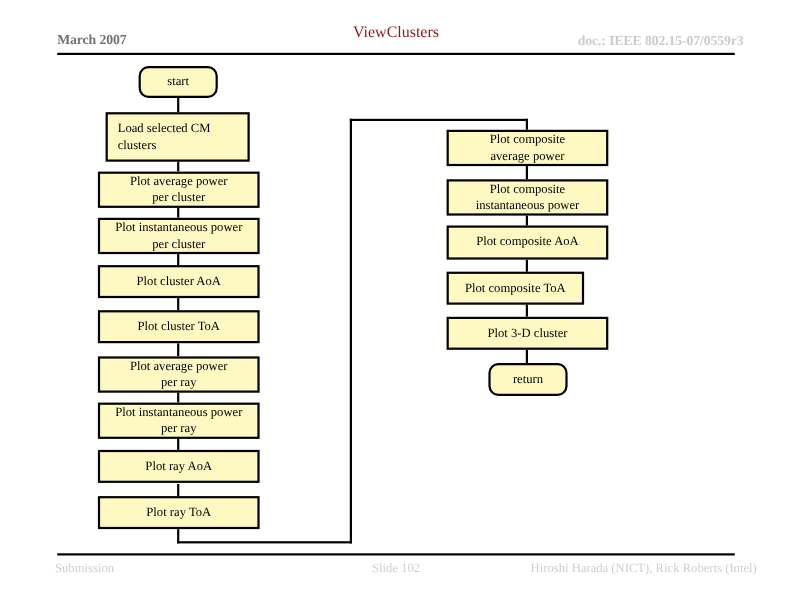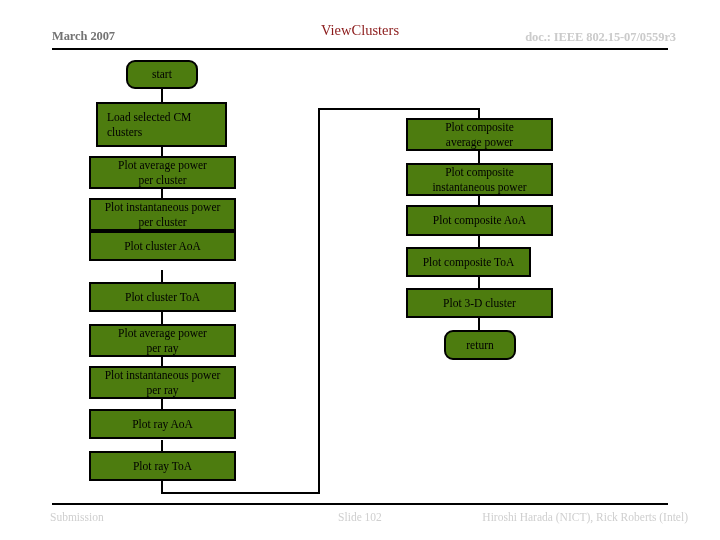--- a/index.html
+++ b/index.html
@@ -98,21 +98,21 @@
     position: absolute;
     left: 0;
     top: 0;
     width: 720px;
     height: 540px;
   }
   .node {
     position: absolute;
     box-sizing: border-box;
     border: 2px solid #000000;
-    background: #4d7c0f;
+    background: #fef9c3;
     display: flex;
     align-items: center;
     justify-content: center;
     text-align: center;
     font-size: 11.5px;
     line-height: 1.25;
     color: #000000;
     z-index: 3;
   }
   .node.rounded {
@@ -175,21 +175,21 @@
     <div class="node" style="left:89px; top:156px; width:147px; height:33px;">
       <span class="lbl">Plot average power
 per cluster</span>
     </div>
 
     <div class="node" style="left:89px; top:198px; width:147px; height:33px;">
       <span class="lbl">Plot instantaneous power
 per cluster</span>
     </div>
 
-    <div class="node" style="left:89px; top:231px; width:147px; height:30px;">
+    <div class="node" style="left:89px; top:241px; width:147px; height:30px;">
       <span class="lbl">Plot cluster AoA</span>
     </div>
 
     <div class="node" style="left:89px; top:282px; width:147px; height:30px;">
       <span class="lbl">Plot cluster ToA</span>
     </div>
 
     <div class="node" style="left:89px; top:324px; width:147px; height:33px;">
       <span class="lbl">Plot average power
 per ray</span>

